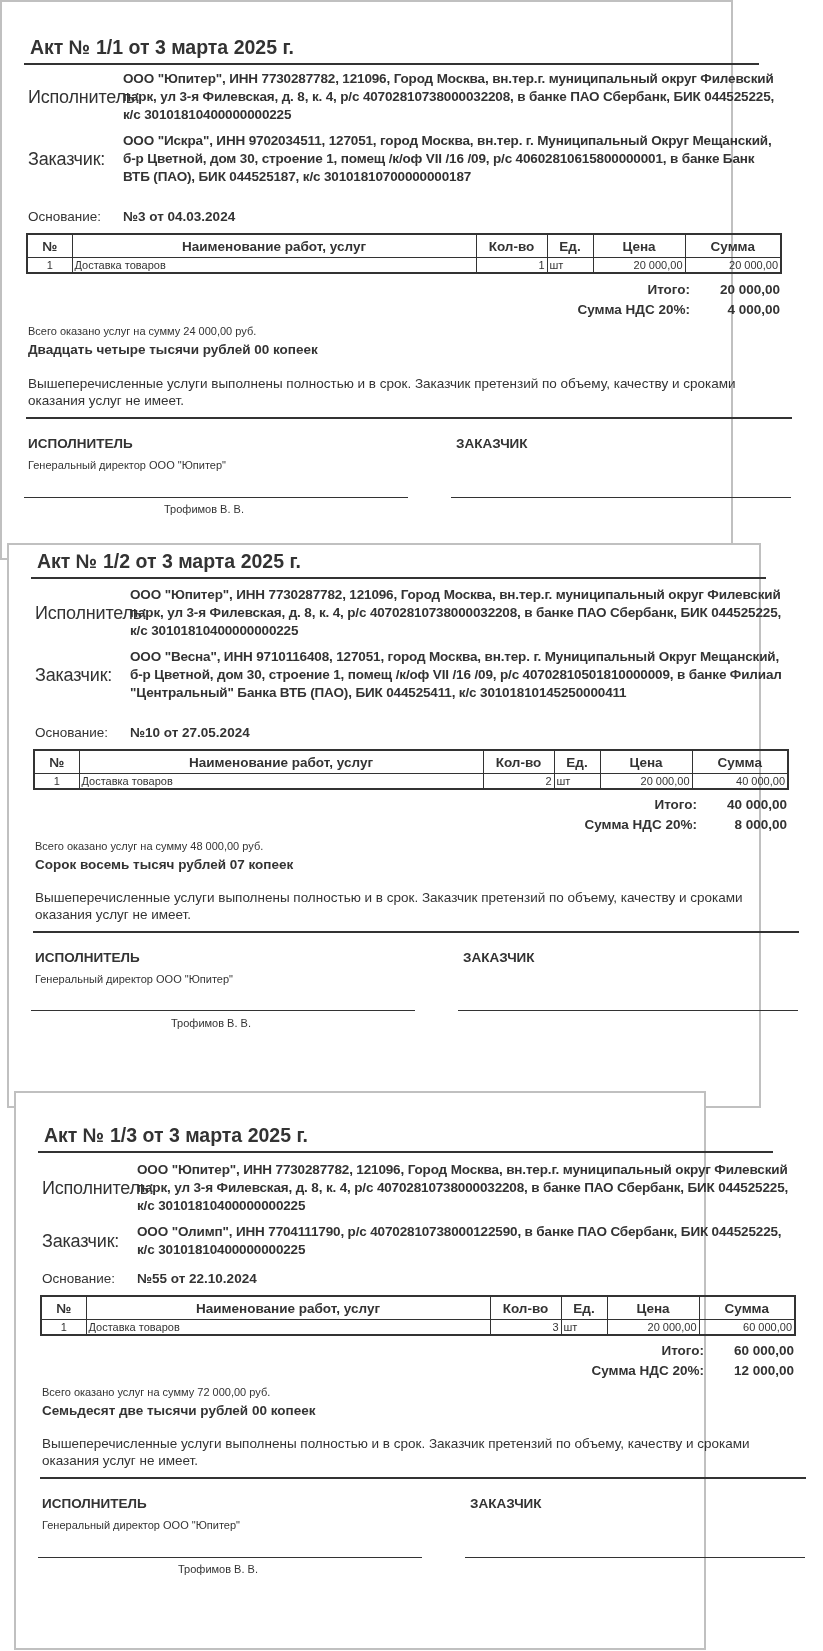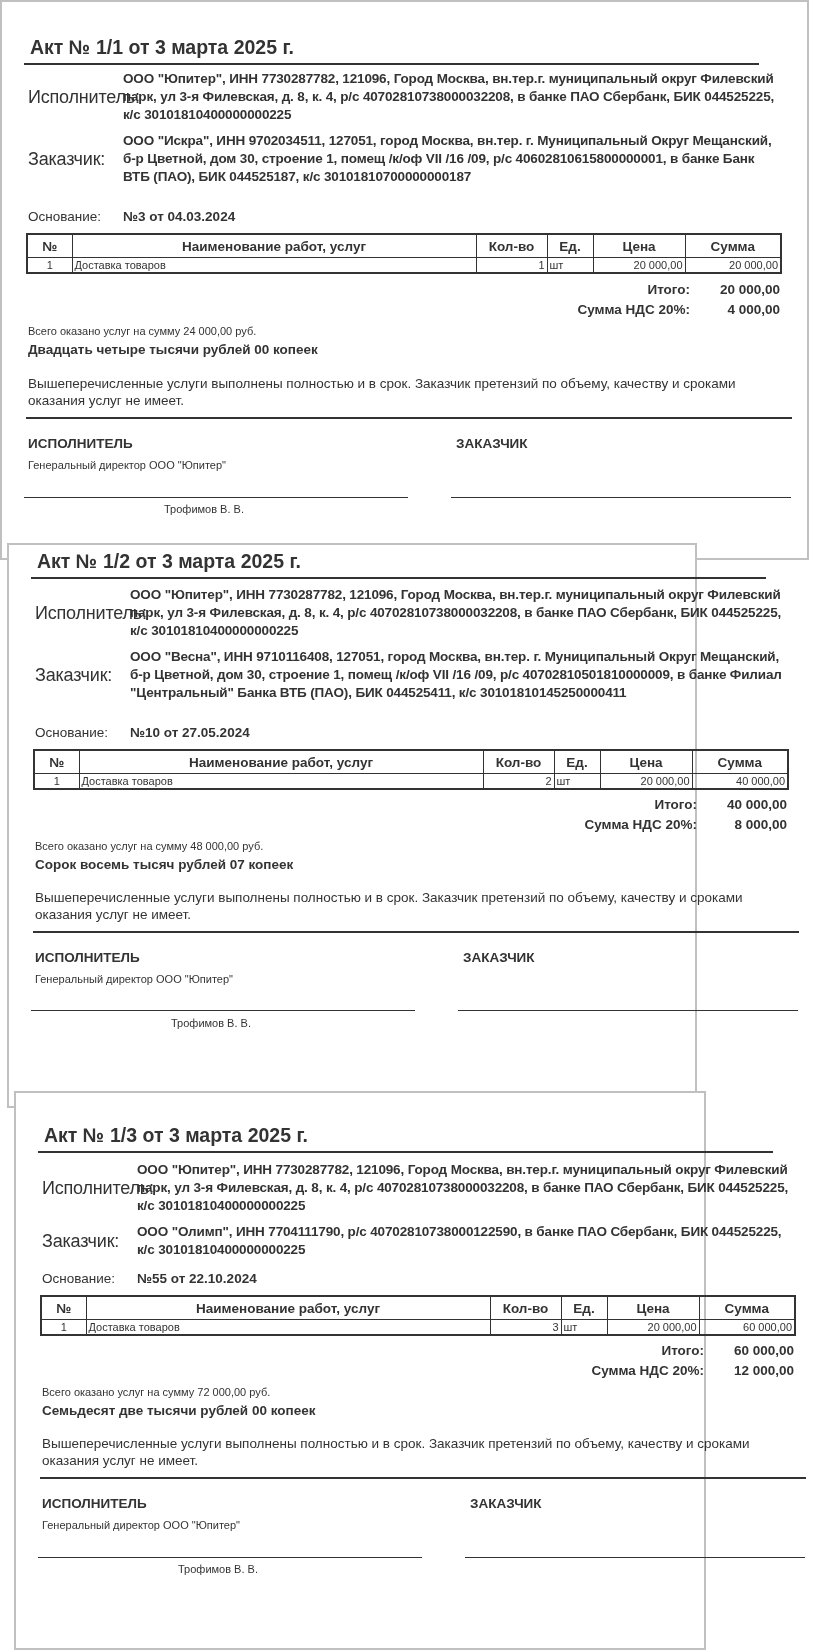--- a/index.html
+++ b/index.html
@@ -1,20 +1,20 @@
 <!DOCTYPE html>
 <html><head>
 <meta charset="utf-8">
 <style>
   html, body { margin: 0; padding: 0; background: #ffffff; }
   body { width: 823px; height: 1651px; position: relative; overflow: hidden;
          font-family: "Liberation Sans", sans-serif; color: #333333; }
   .page { position: absolute; background: #ffffff; border: 2px solid #c0c0c0; box-sizing: border-box; }
-  #page-0 { left: 0px;  top: 0px;    width: 809px; height: 560px; text-decoration: underline; }
-  #page-1 { left: 7px;  top: 543px;  width: 690px; height: 565px; }
+  #page-0 { left: 0px;  top: 0px;    width: 733px; height: 560px; text-decoration: underline; }
+  #page-1 { left: 7px;  top: 543px;  width: 754px; height: 565px; }
   #page-2 { left: 14px; top: 1091px; width: 692px; height: 559px; }
 
   .inner { position: absolute; left: 22px; top: 0; width: 760px; }
   .title { position: absolute; left: 6px; top: 34px; font-size: 19.5px; font-weight: bold; white-space: nowrap; }
   .title-rule { position: absolute; left: 0; top: 61px; width: 735px; height: 2px; background: #333333; }
 
   .party { position: absolute; left: 0; width: 760px; display: flex; align-items: center; }
   .party-label { width: 99px; font-size: 18px; flex: none; padding-left: 4px; box-sizing: border-box; letter-spacing: -0.2px; }
   .party-value { font-size: 13.5px; font-weight: bold; line-height: 18px; width: 655px; letter-spacing: -0.15px; }
 

